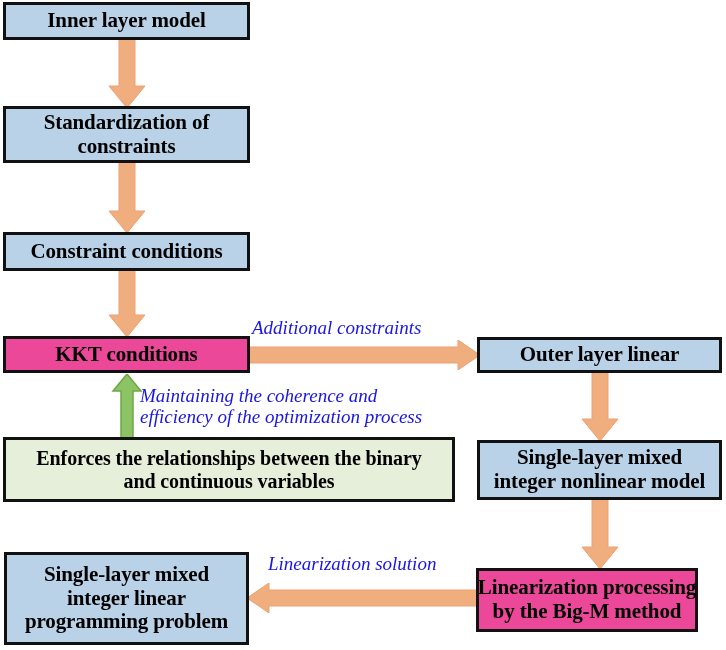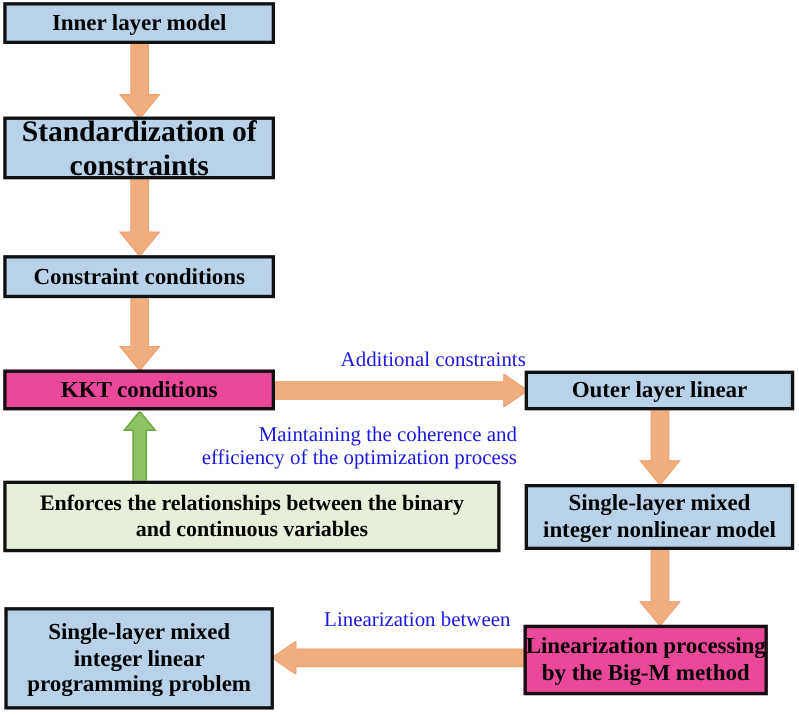--- a/index.html
+++ b/index.html
@@ -38,24 +38,25 @@
   .arrow {
     position: absolute;
     z-index: 2;
   }
   .arrow svg { display: block; }
 
   .edge-label {
     position: absolute;
     color: #1a16e0;
     font-weight: normal;
-    text-align: right;
+    text-align: left;
     line-height: 1.1;
     white-space: pre;
     z-index: 6;
+    font-style: italic;
   }
 </style>
 </head>
 <body>
 
 <div id="canvas">
 
   <div class="arrow" style="left:105px; top:36px; width:44px; height:74px;">
     <svg width="44" height="74" viewBox="0 0 44 74">
       <polygon points="14,0 30,0 30,50 40,50 22,72 4,50 14,50" fill="#f0ad7e" stroke="#eda173" stroke-width="1"></polygon>
@@ -102,27 +103,27 @@
     <svg width="236" height="30" viewBox="0 0 236 30">
       <polygon points="236,7 24,7 24,0 2,15 24,30 24,23 236,23" fill="#f0ad7e" stroke="#eda173" stroke-width="1"></polygon>
     </svg>
   </div>
 
   <div class="edge-label" style="left:252px; top:318px; width:226px; font-size:19px;">Additional constraints</div>
 
   <div class="edge-label" style="left:140px; top:386px; width:330px; font-size:19px;">Maintaining the coherence and
 efficiency of the optimization process</div>
 
-  <div class="edge-label" style="left:268px; top:554px; width:196px; font-size:19px;">Linearization between</div>
+  <div class="edge-label" style="left:268px; top:554px; width:196px; font-size:19px;">Linearization solution</div>
 
   <div class="node node-blue" style="left:3px; top:2px; width:247px; height:38px; font-size:21px;">
     <span>Inner layer model</span>
   </div>
 
-  <div class="node node-blue" style="left:3px; top:106px; width:247px; height:57px; font-size:27px; white-space:pre;">
+  <div class="node node-blue" style="left:3px; top:106px; width:247px; height:57px; font-size:21px; white-space:pre;">
     <span>Standardization of
 constraints</span>
   </div>
 
   <div class="node node-blue" style="left:3px; top:232px; width:247px; height:39px; font-size:21px;">
     <span>Constraint conditions</span>
   </div>
 
   <div class="node node-pink" style="left:3px; top:336px; width:247px; height:37px; font-size:21px;">
     <span>KKT conditions</span>

